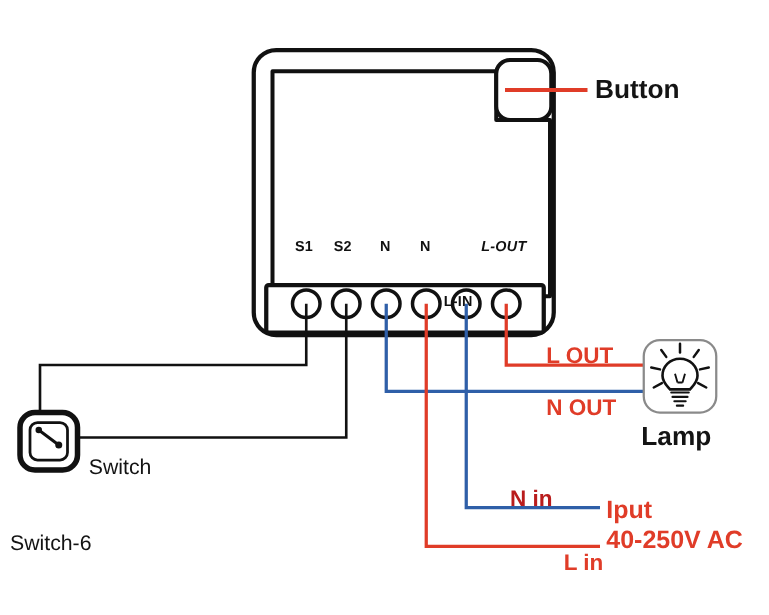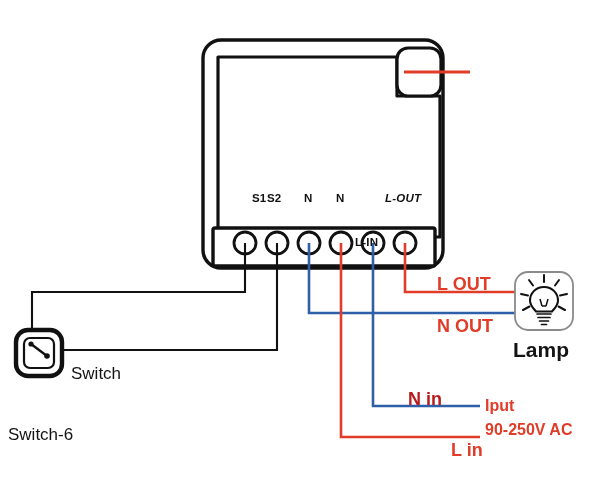--- a/index.html
+++ b/index.html
@@ -46,21 +46,21 @@
     font-size: 17px;
     font-weight: 500;
     color: #141414;
     margin-top: 45px;
   }
   .wire-tag {
     font-size: 18px;
     font-weight: 600;
   }
   .supply-text {
-    font-size: 16px;
+    font-size: 20px;
     font-weight: 600;
     color: #e03c28;
   }
 </style>
 </head>
 <body>
 
 <div id="diagram-root">
 
   <svg id="wiring-svg" viewBox="0 0 615 492">
@@ -131,34 +131,35 @@
         <line x1="559" y1="280" x2="555" y2="285.5"></line>
         <line x1="521" y1="294" x2="528" y2="295.5"></line>
         <line x1="567" y1="294" x2="560" y2="295.5"></line>
         <line x1="523" y1="310" x2="529.5" y2="306.5"></line>
         <line x1="565" y1="310" x2="558.5" y2="306.5"></line>
       </g>
     </g>
 
   </svg>
 
-  <div class="lbl term-label" style="left:236px; top:193px;margin-left:16px;">S1</div>
+  <div class="lbl term-label" style="left:236px; top:193px;">S1</div>
   <div class="lbl term-label" style="left:267px; top:193px;">S2</div>
   <div class="lbl term-label" style="left:304px; top:193px;">N</div>
   <div class="lbl term-label" style="left:336px; top:193px;">N</div>
   <div class="lbl term-label" style="left:355px; top:199px;margin-top:38px;">L-IN</div>
   <div class="lbl term-label" style="left:385px; top:193px;font-style:italic;">L-OUT</div>
 
+  <div class="lbl big-black" style="left:476px; top:61px;">Button</div>
 
   <div class="lbl mid-black" style="left:71px; top:320px;">Switch</div>
   <div class="lbl mid-black" style="left:8px; top:381px;">Switch-6</div>
 
   <div class="lbl big-black" style="left:513px; top:339px;">Lamp</div>
 
   <div class="lbl wire-tag lbl-red" style="left:437px; top:275px;">L OUT</div>
   <div class="lbl wire-tag lbl-red" style="left:437px; top:317px;">N OUT</div>
   <div class="lbl wire-tag lbl-blue" style="left:408px; top:390px;">N in</div>
   <div class="lbl wire-tag lbl-red" style="left:408px; top:441px;margin-left:43px;">L in</div>
 
   <div class="lbl supply-text" style="left:485px; top:398px;">Iput</div>
-  <div class="lbl supply-text" style="left:485px; top:422px;">90-250V AC</div>
+  <div class="lbl supply-text" style="left:485px; top:422px;">40-250V AC</div>
 
 </div>
 
 </body></html>

